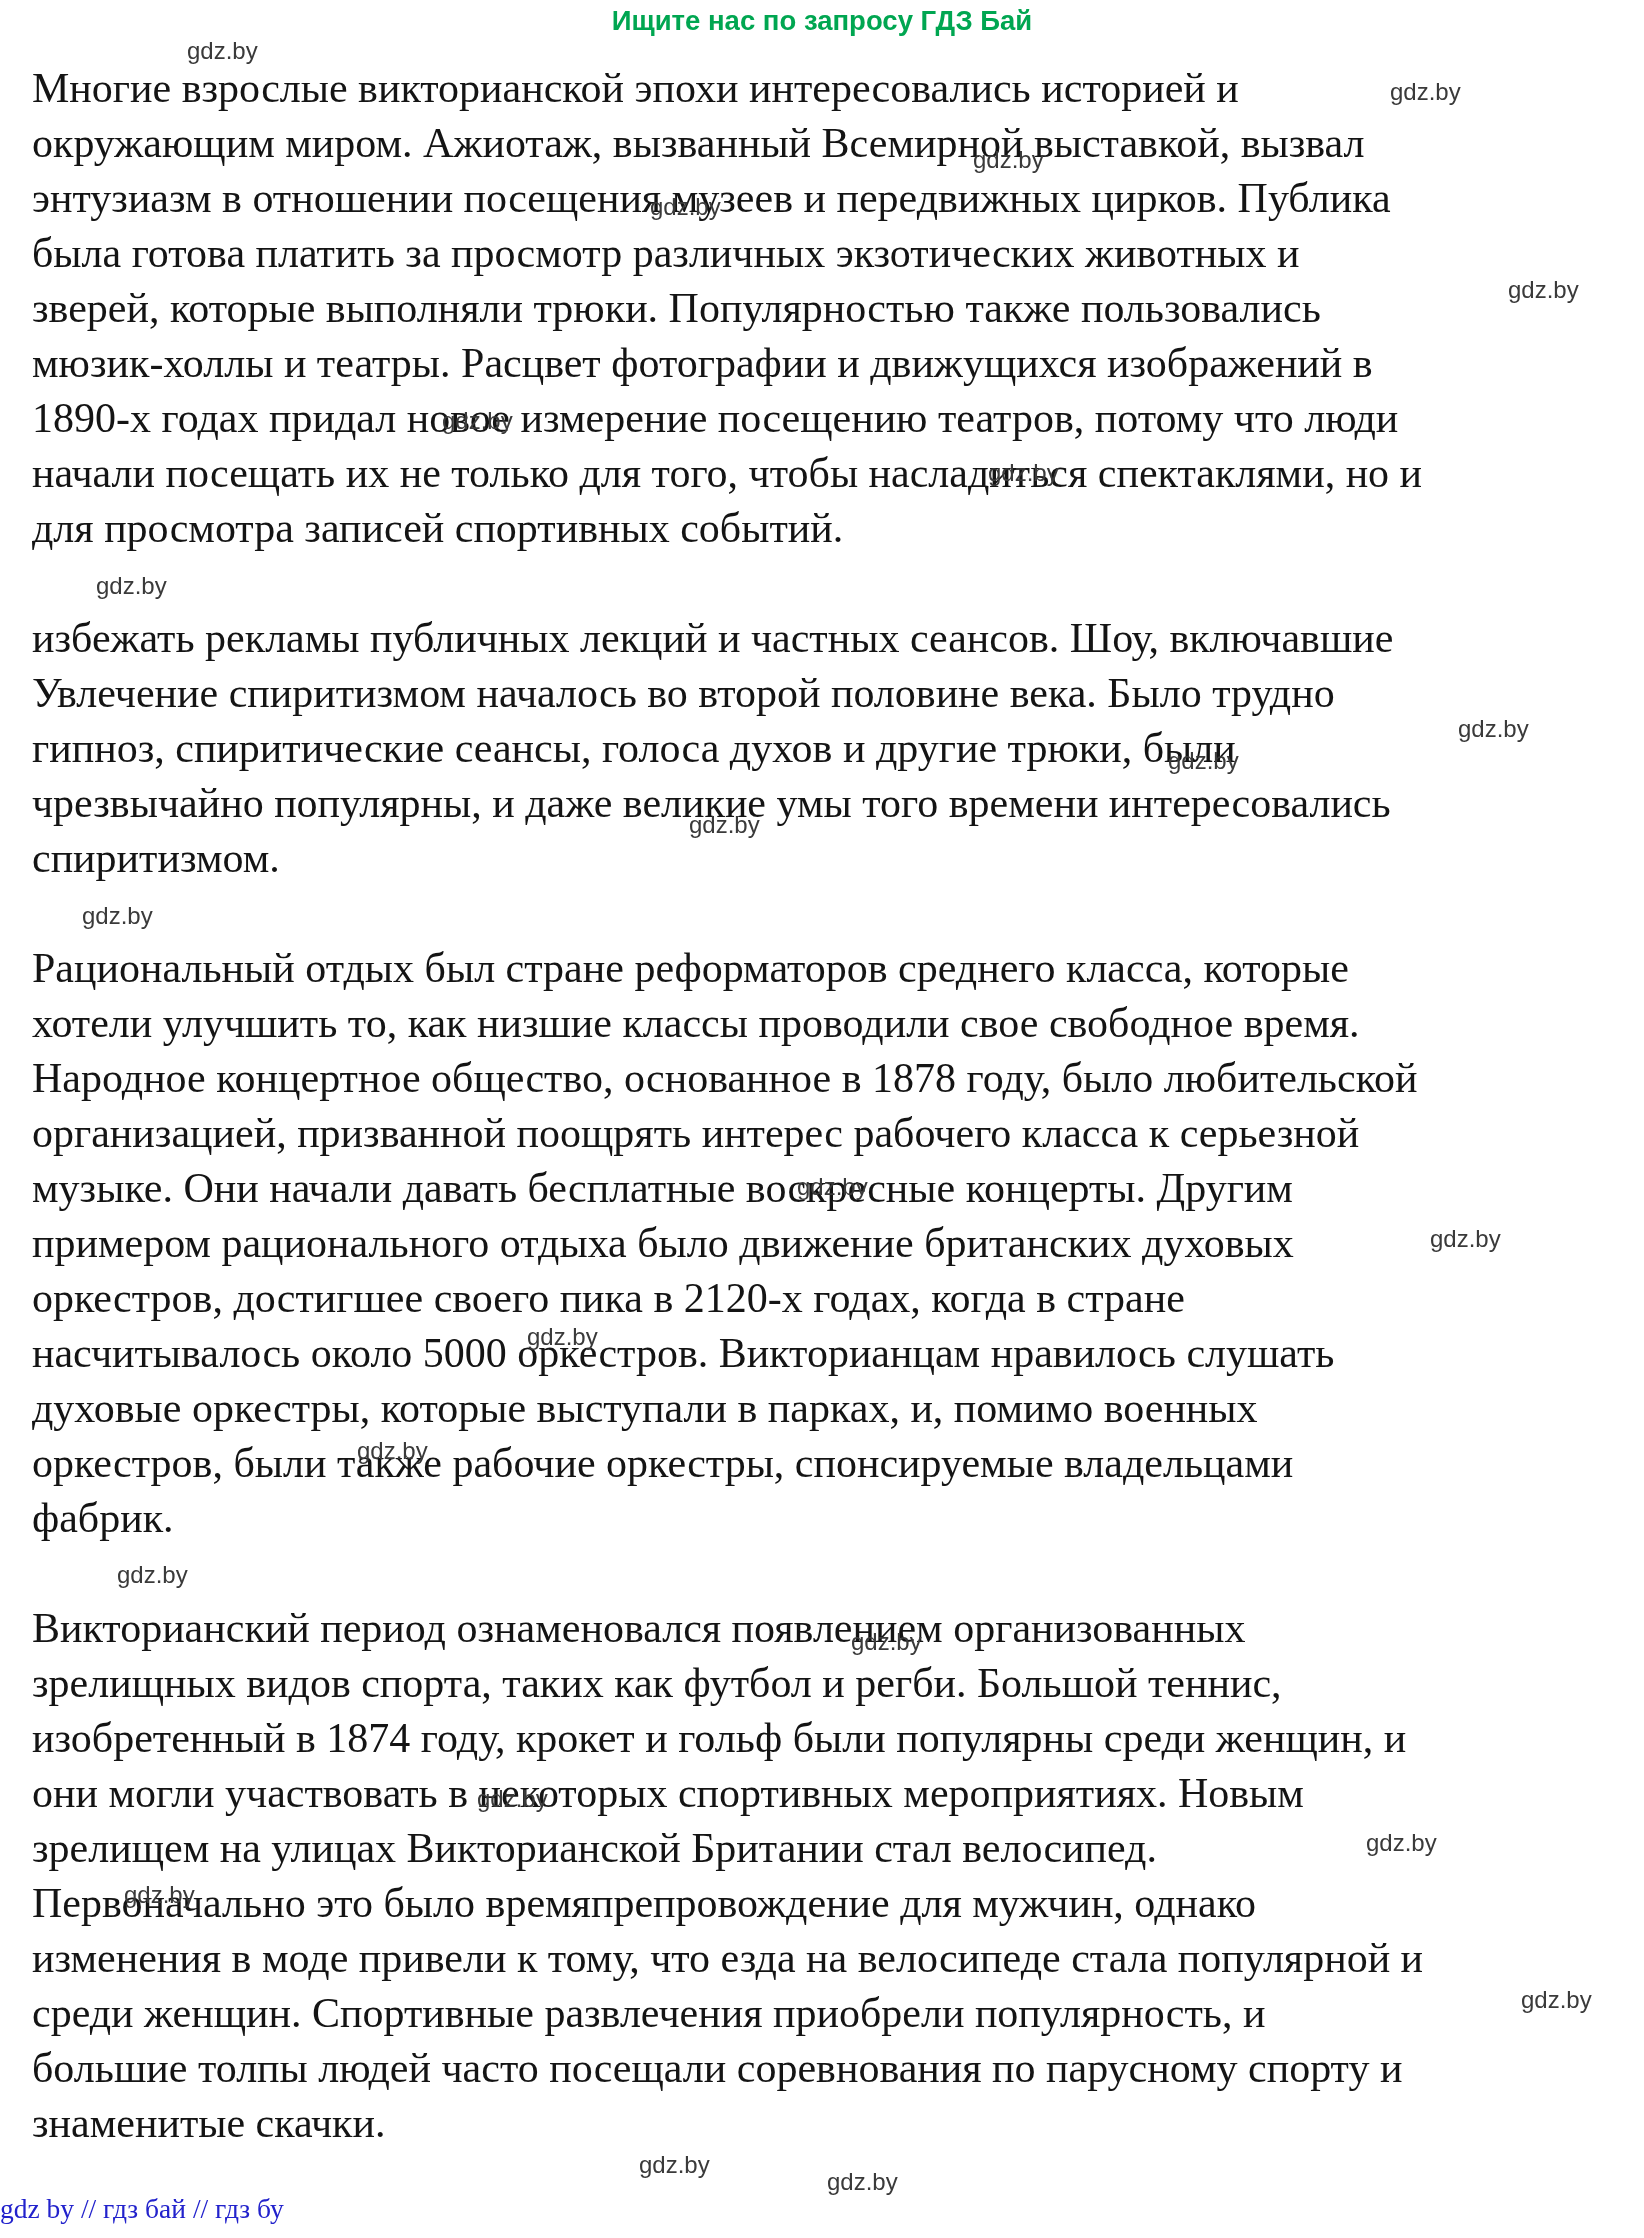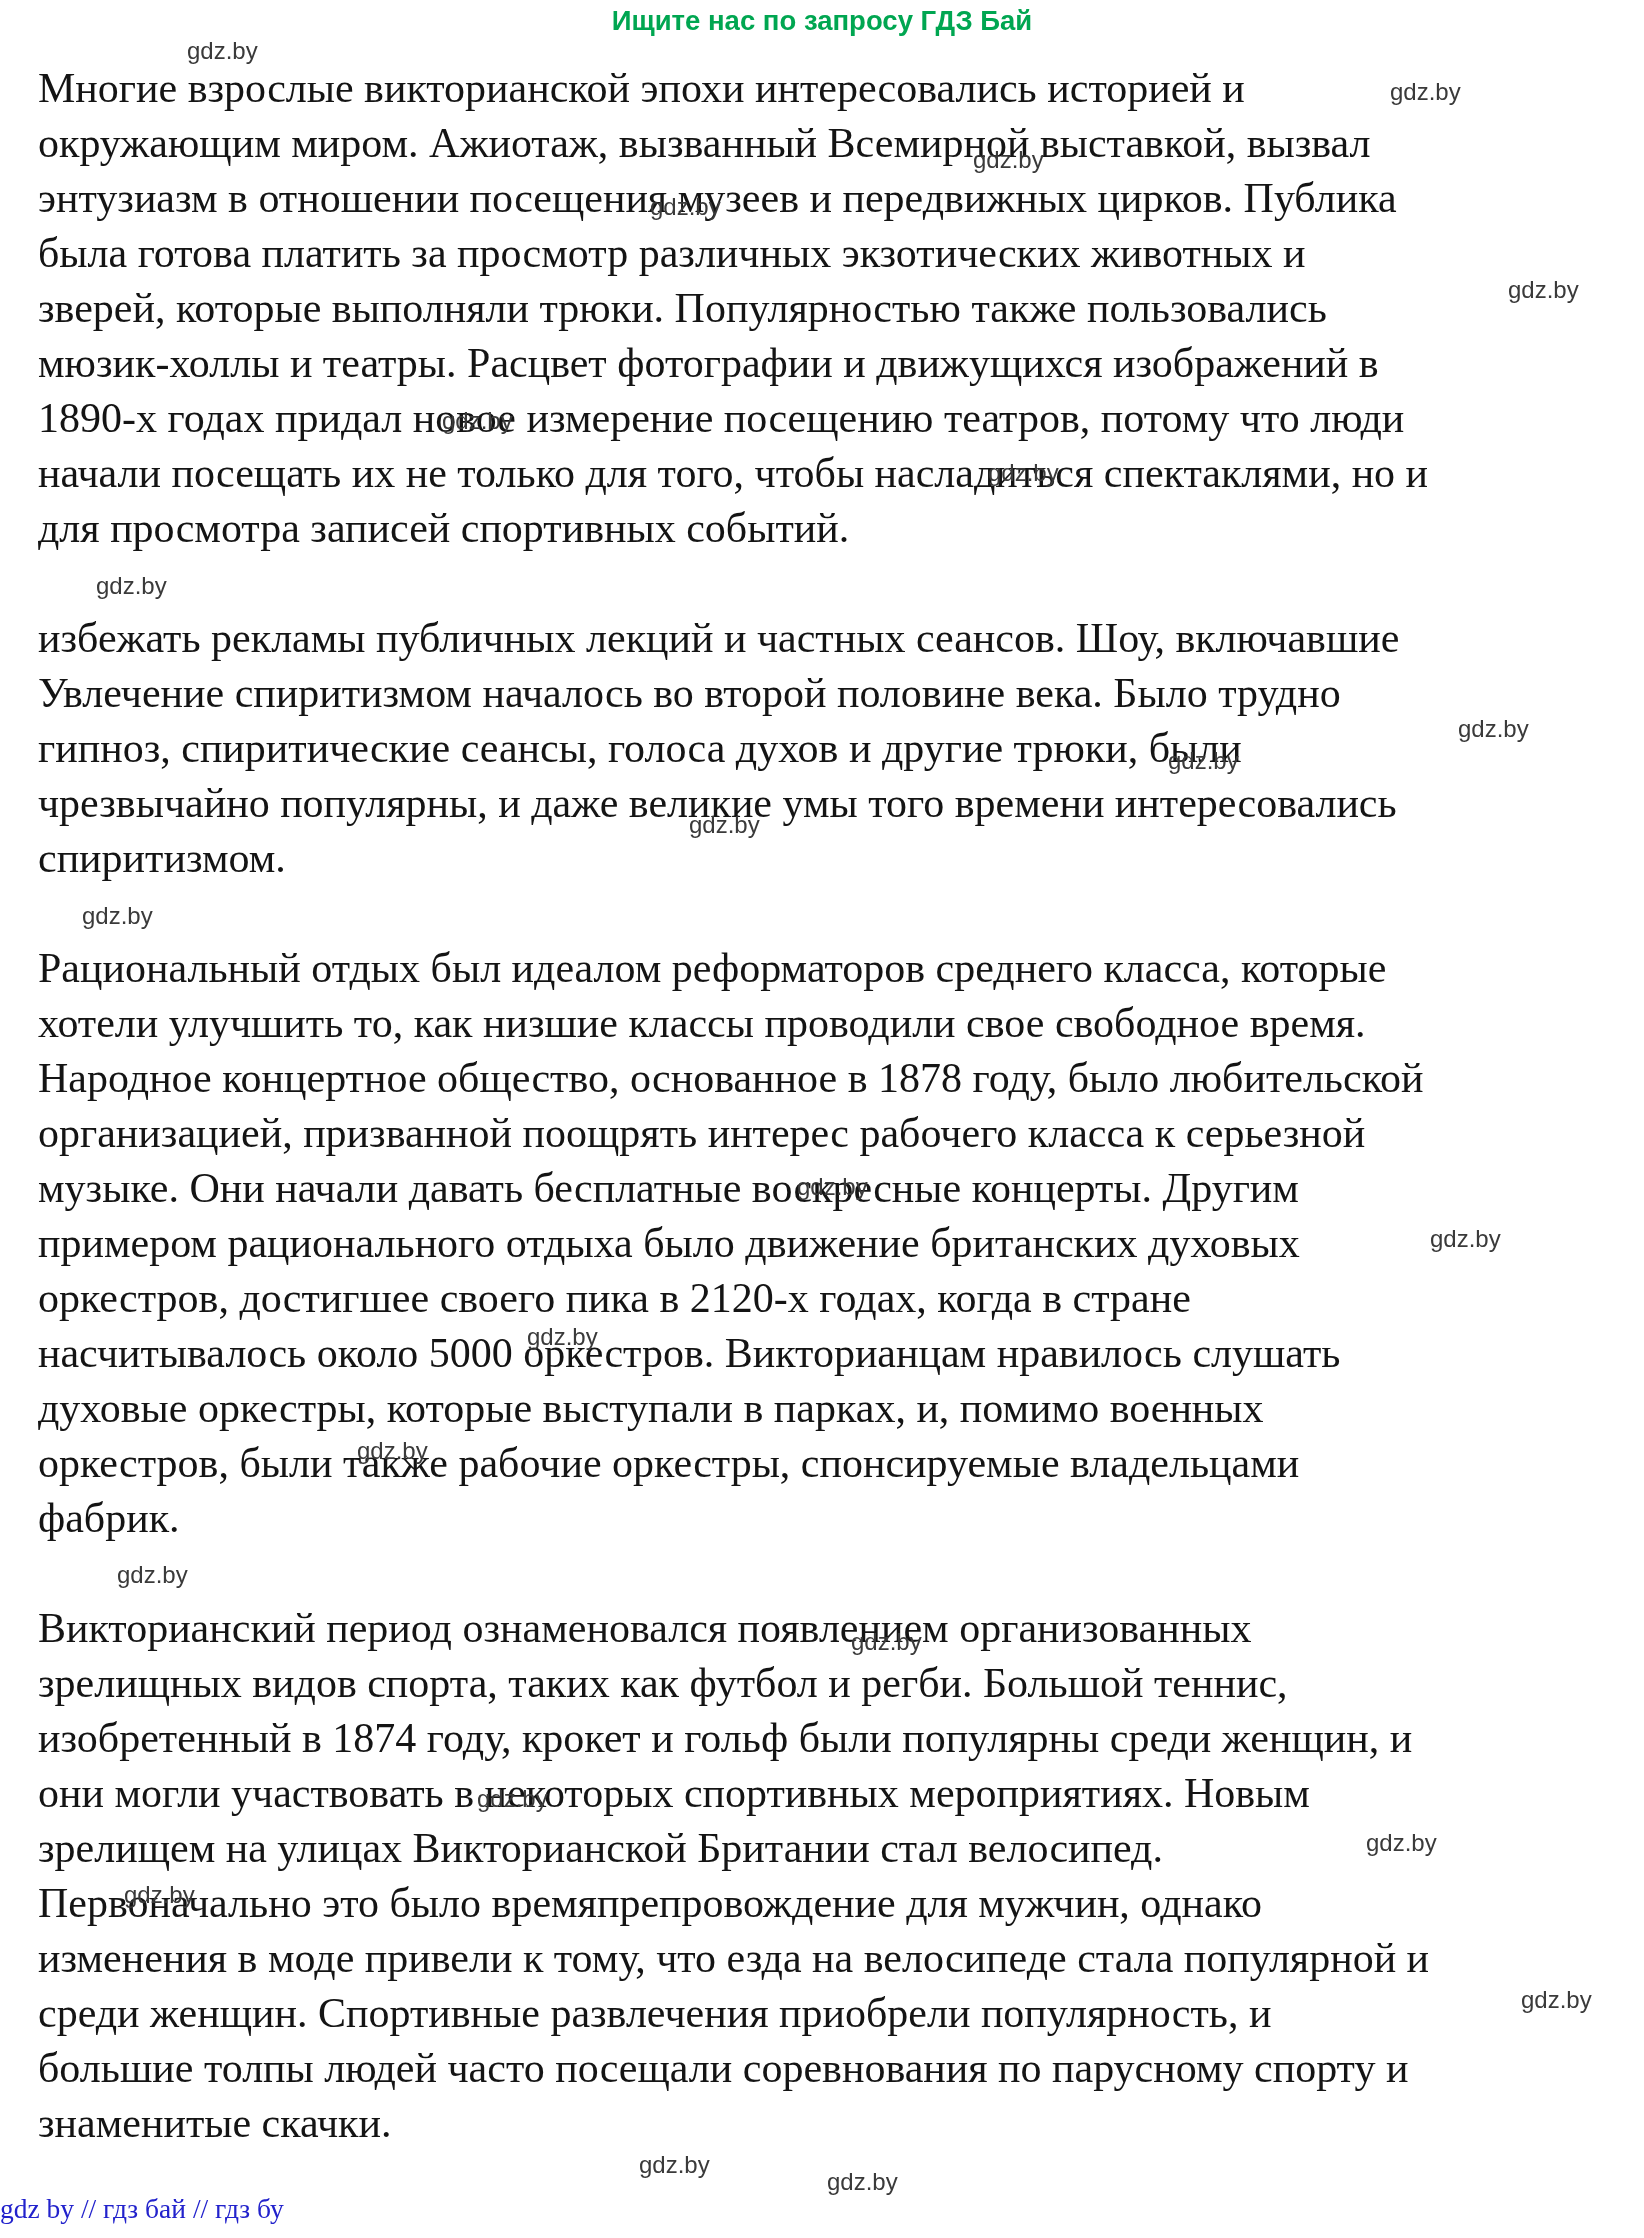--- a/index.html
+++ b/index.html
@@ -35,21 +35,20 @@
     line-height: 55px;
     color: #141414;
   }
 
   .paragraph { margin-bottom: 55px; }
   .paragraph:last-child { margin-bottom: 0; }
 
   .line {
     height: 55px;
     white-space: nowrap;
-    margin-left: 6px;
   }
 
   .watermark-layer {
     position: absolute;
     left: 0; top: 0; right: 0; bottom: 0;
     pointer-events: none;
   }
 
   .watermark {
     position: absolute;
@@ -89,21 +88,21 @@
         <div class="line">для просмотра записей спортивных событий.</div>
       </div>
       <div class="paragraph">
         <div class="line">избежать рекламы публичных лекций и частных сеансов. Шоу, включавшие</div>
         <div class="line">Увлечение спиритизмом началось во второй половине века. Было трудно</div>
         <div class="line">гипноз, спиритические сеансы, голоса духов и другие трюки, были</div>
         <div class="line">чрезвычайно популярны, и даже великие умы того времени интересовались</div>
         <div class="line">спиритизмом.</div>
       </div>
       <div class="paragraph">
-        <div class="line">Рациональный отдых был идеалом реформаторов среднего класса, которые</div>
+        <div class="line">Рациональный отдых был стране реформаторов среднего класса, которые</div>
         <div class="line">хотели улучшить то, как низшие классы проводили свое свободное время.</div>
         <div class="line">Народное концертное общество, основанное в 1878 году, было любительской</div>
         <div class="line">организацией, призванной поощрять интерес рабочего класса к серьезной</div>
         <div class="line">музыке. Они начали давать бесплатные воскресные концерты. Другим</div>
         <div class="line">примером рационального отдыха было движение британских духовых</div>
         <div class="line">оркестров, достигшее своего пика в 2120-х годах, когда в стране</div>
         <div class="line">насчитывалось около 5000 оркестров. Викторианцам нравилось слушать</div>
         <div class="line">духовые оркестры, которые выступали в парках, и, помимо военных</div>
         <div class="line">оркестров, были также рабочие оркестры, спонсируемые владельцами</div>
         <div class="line">фабрик.</div>

